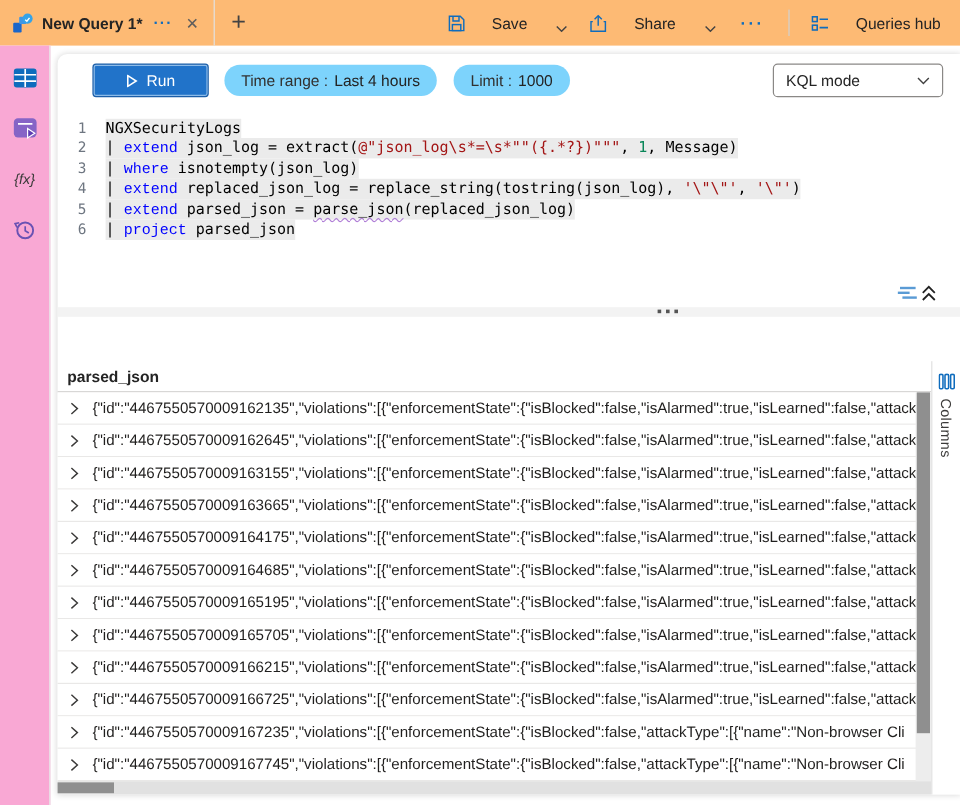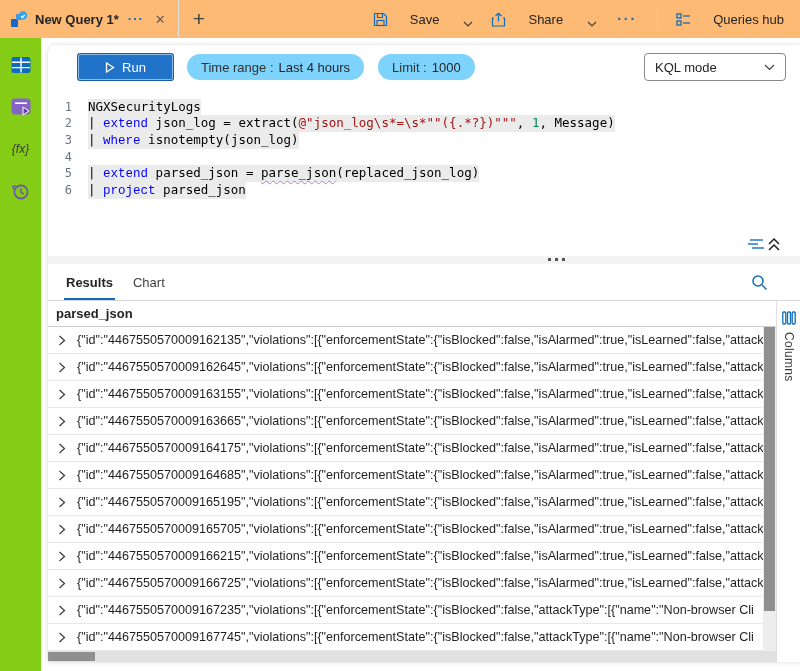--- a/index.html
+++ b/index.html
@@ -15,21 +15,21 @@
   .tab-more { color:#0f6cbd; font-weight:700; font-size:13px; letter-spacing:1px; line-height:10px; padding:0 2px; cursor:pointer; }
   .tab-close { color:#605e5c; font-size:13px; padding:0 2px; cursor:pointer; }
   .tab-add { font-size:21px; font-weight:300; color:#424242; margin-left:14px; cursor:pointer; line-height:20px; }
   .tb-right { margin-left:auto; display:flex; align-items:center; gap:6px; padding-right:10px; }
   .tb-btn { display:flex; align-items:flex-end; gap:22px; font-size:13px; color:#242424; padding:4px 6px; cursor:pointer; }
   .tb-dots { color:#0f6cbd; font-weight:700; letter-spacing:2px; font-size:14px; padding:0 8px; cursor:pointer; }
   .tb-divider { width:1px; height:22px; background:#d1d1d1; margin:0 6px; }
   .chev-small { margin-left:2px; }
 
   
-  .sidebar { position:absolute; top:38px; left:0; width:42px; bottom:0; background:#84cc16;
+  .sidebar { position:absolute; top:38px; left:0; width:42px; bottom:0; background:#f9a8d4;
              border-right:1px solid #e8e8e8; display:flex; flex-direction:column; align-items:center;
              padding-top:16px; gap:20px; }
   .side-item { width:22px; height:22px; display:flex; align-items:center; justify-content:center; cursor:pointer; }
   .fx-glyph { font-size:12px; color:#3b3a39; font-style:italic; white-space:nowrap; }
 
   
   .card { position:absolute; left:48px; top:45px; right:0; bottom:9px; background:#fff;
           border-radius:8px 0 0 0; box-shadow:0 0 5px rgba(0,0,0,.16); }
 
   
@@ -209,21 +209,21 @@
       <svg width="11" height="7" viewBox="0 0 11 7" fill="none" stroke="#424242" stroke-width="1.2">
           <path d="M1 1 l4.5 4.5 4.5-4.5"></path>
         </svg>
     </div>
   </div>
 
   <div class="editor" id="code-lines">
       <div class="code-line"><span class="ln">1</span><span class="code-text"><span class="tok-plain">NGXSecurityLogs</span></span></div>
       <div class="code-line"><span class="ln">2</span><span class="code-text"><span class="tok-plain">| </span><span class="tok-kw">extend</span><span class="tok-plain"> json_log = extract(</span><span class="tok-str">@"json_log\s*=\s*""({.*?})"""</span><span class="tok-plain">, </span><span class="tok-num">1</span><span class="tok-plain">, Message)</span></span></div>
       <div class="code-line"><span class="ln">3</span><span class="code-text"><span class="tok-plain">| </span><span class="tok-kw">where</span><span class="tok-plain"> isnotempty(json_log)</span></span></div>
-      <div class="code-line"><span class="ln">4</span></div>
+      <div class="code-line"><span class="ln">4</span><span class="code-text"><span class="tok-plain">| </span><span class="tok-kw">extend</span><span class="tok-plain"> replaced_json_log = replace_string(tostring(json_log), </span><span class="tok-str">'\"\"'</span><span class="tok-plain">, </span><span class="tok-str">'\"'</span><span class="tok-plain">)</span></span></div>
       <div class="code-line"><span class="ln">5</span><span class="code-text"><span class="tok-plain">| </span><span class="tok-kw">extend</span><span class="tok-plain"> parsed_json = </span><span class="tok-squig">parse_json</span><span class="tok-plain">(replaced_json_log)</span></span></div>
       <div class="code-line"><span class="ln">6</span><span class="code-text"><span class="tok-plain">| </span><span class="tok-kw">project</span><span class="tok-plain"> parsed_json</span></span></div>
     </div>
 
   <div class="collapse-btn">
     <svg width="32" height="16" viewBox="0 0 32 16">
       <g>
         <rect x="2" y="3" width="13" height="2" fill="#5a9bd5"></rect>
         <rect x="0" y="7" width="10" height="2" fill="#5a9bd5"></rect>
         <rect x="4" y="11" width="12" height="2" fill="#5a9bd5"></rect>
@@ -236,34 +236,20 @@
   </div>
 
   <div class="splitter">
     <span class="splitter-dots">
         <i></i>
         <i></i>
         <i></i>
       </span>
   </div>
 
-  <div class="restabs">
-    <div class="rtab active">
-      <span>Results</span>
-    </div>
-    <div class="rtab">
-      <span>Chart</span>
-    </div>
-    <span class="search-btn">
-      <svg width="17" height="17" viewBox="0 0 17 17" fill="none" stroke="#0f6cbd" stroke-width="1.5">
-        <circle cx="7" cy="7" r="5"></circle>
-        <path d="M11 11 l4.5 4.5"></path>
-      </svg>
-    </span>
-  </div>
 
   <div class="grid-header">
     <span>parsed_json</span>
   </div>
 
   <div class="grid-rows" id="grid-rows">
       <div class="grid-row">
         <svg class="chev" width="10" height="11" viewBox="0 0 10 11" fill="none" stroke="#3b3a39" stroke-width="1.2">
           <path d="M2.5 1 l5 4.5 -5 4.5"></path>
         </svg>

